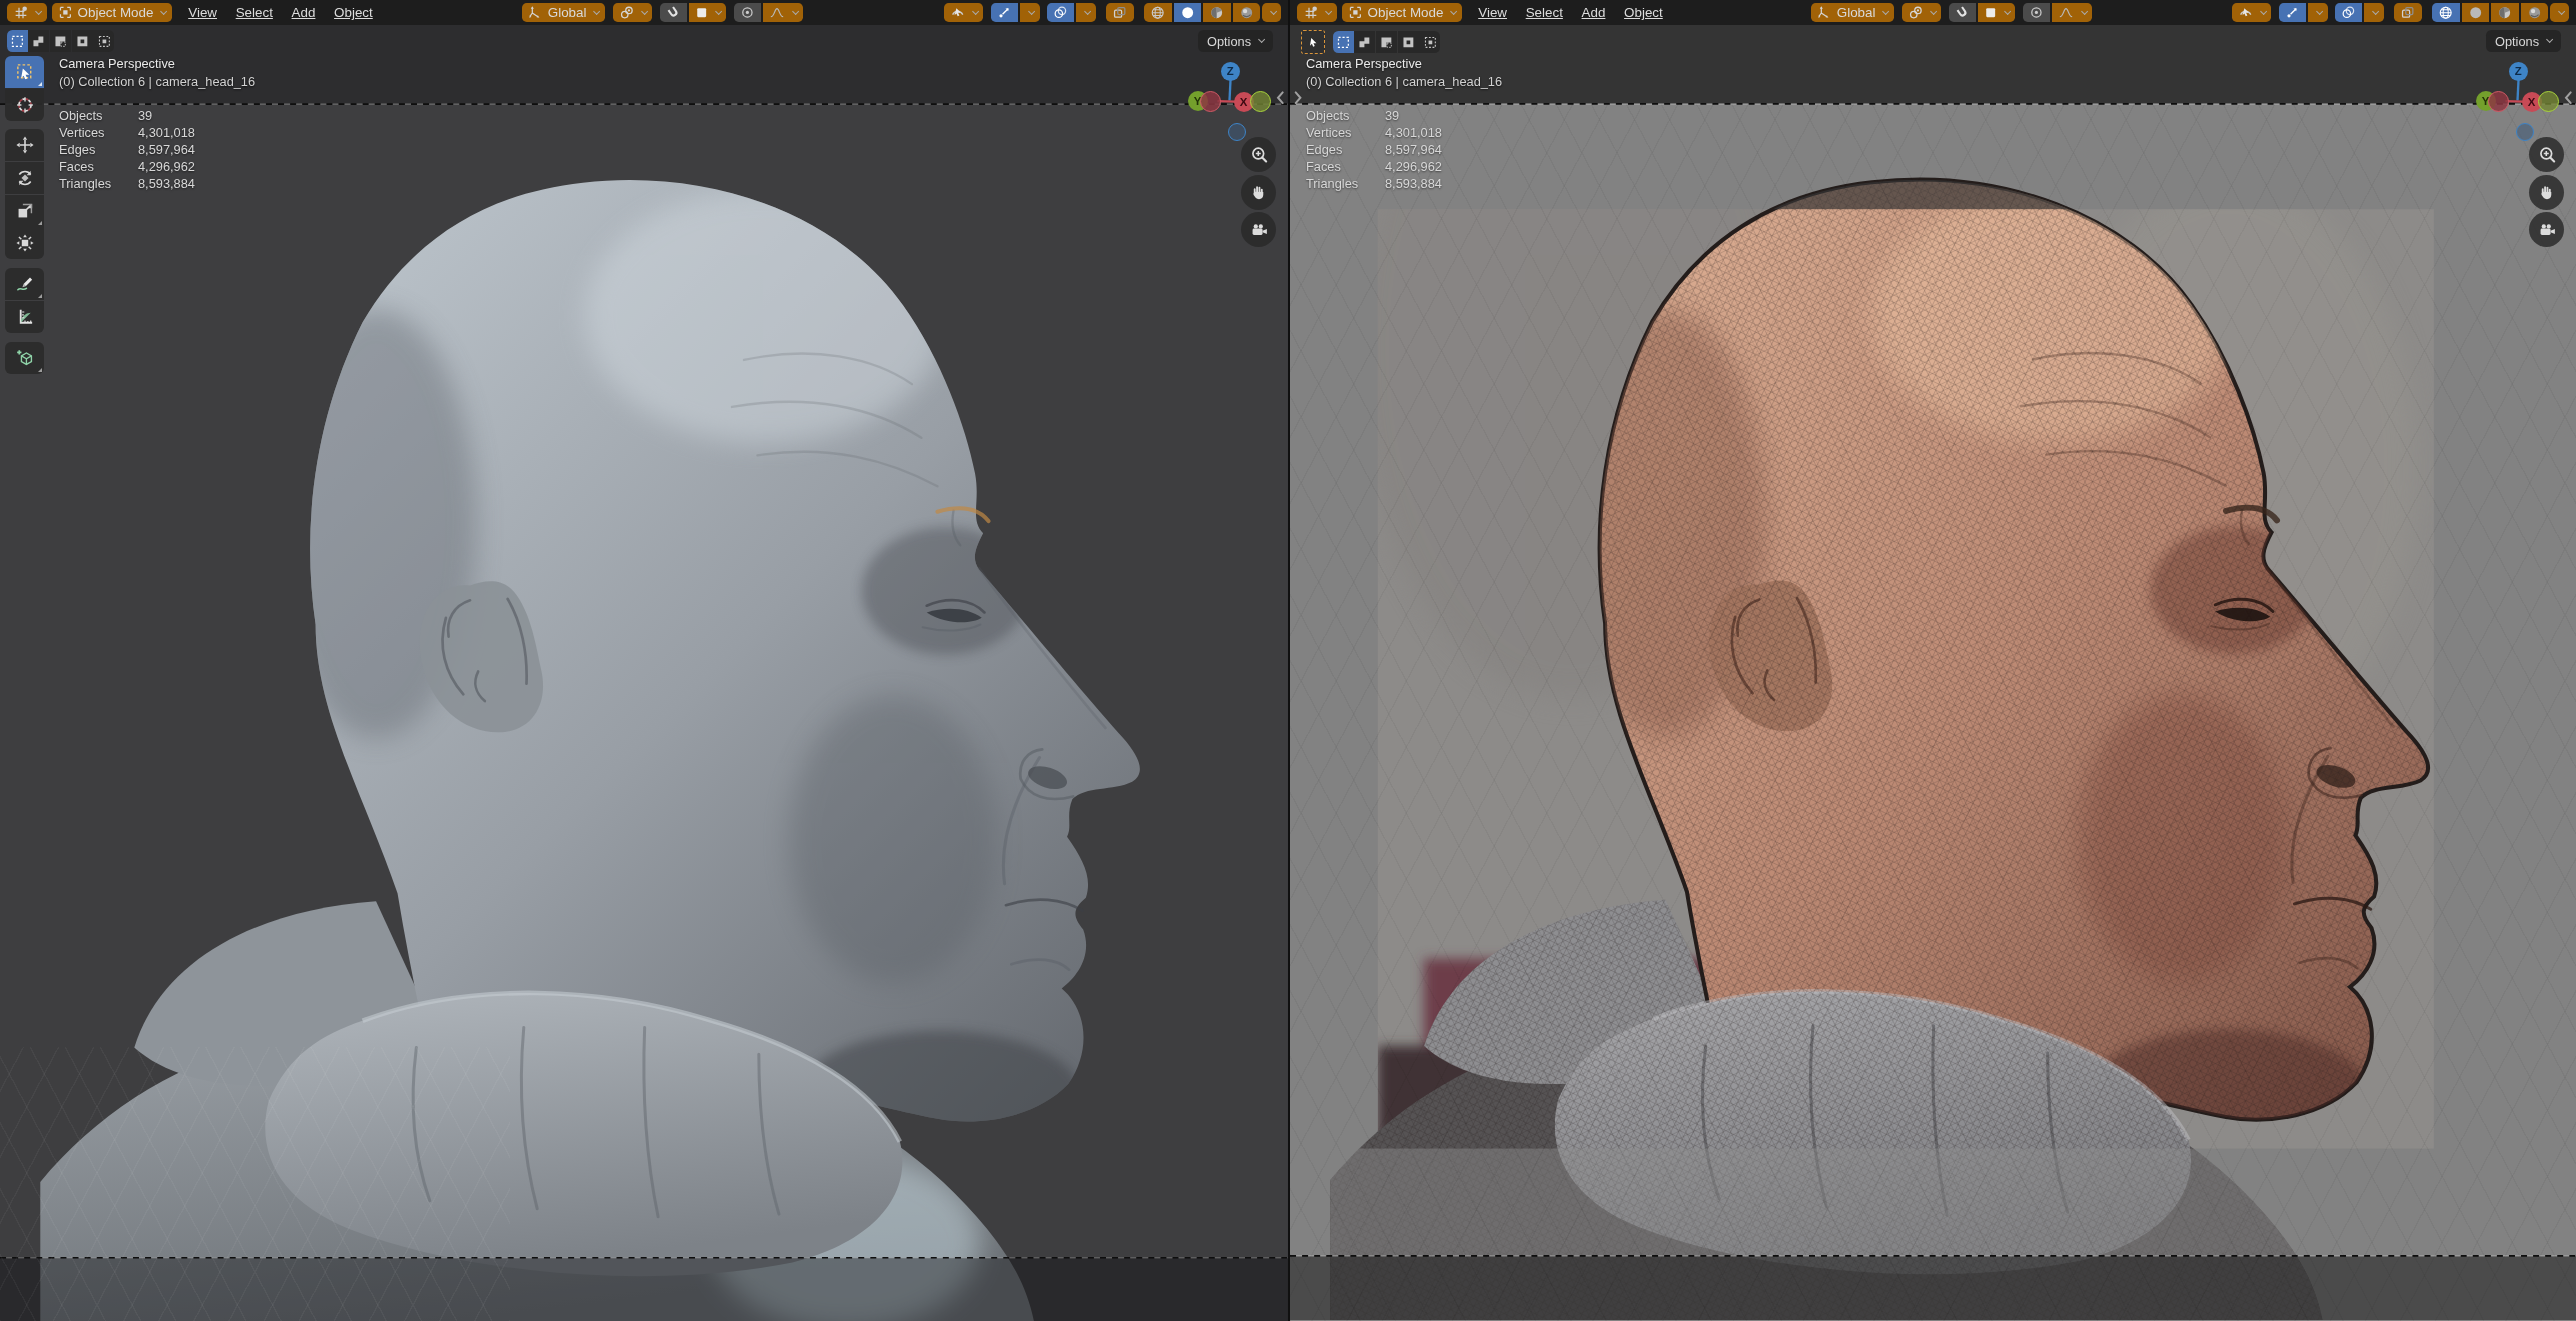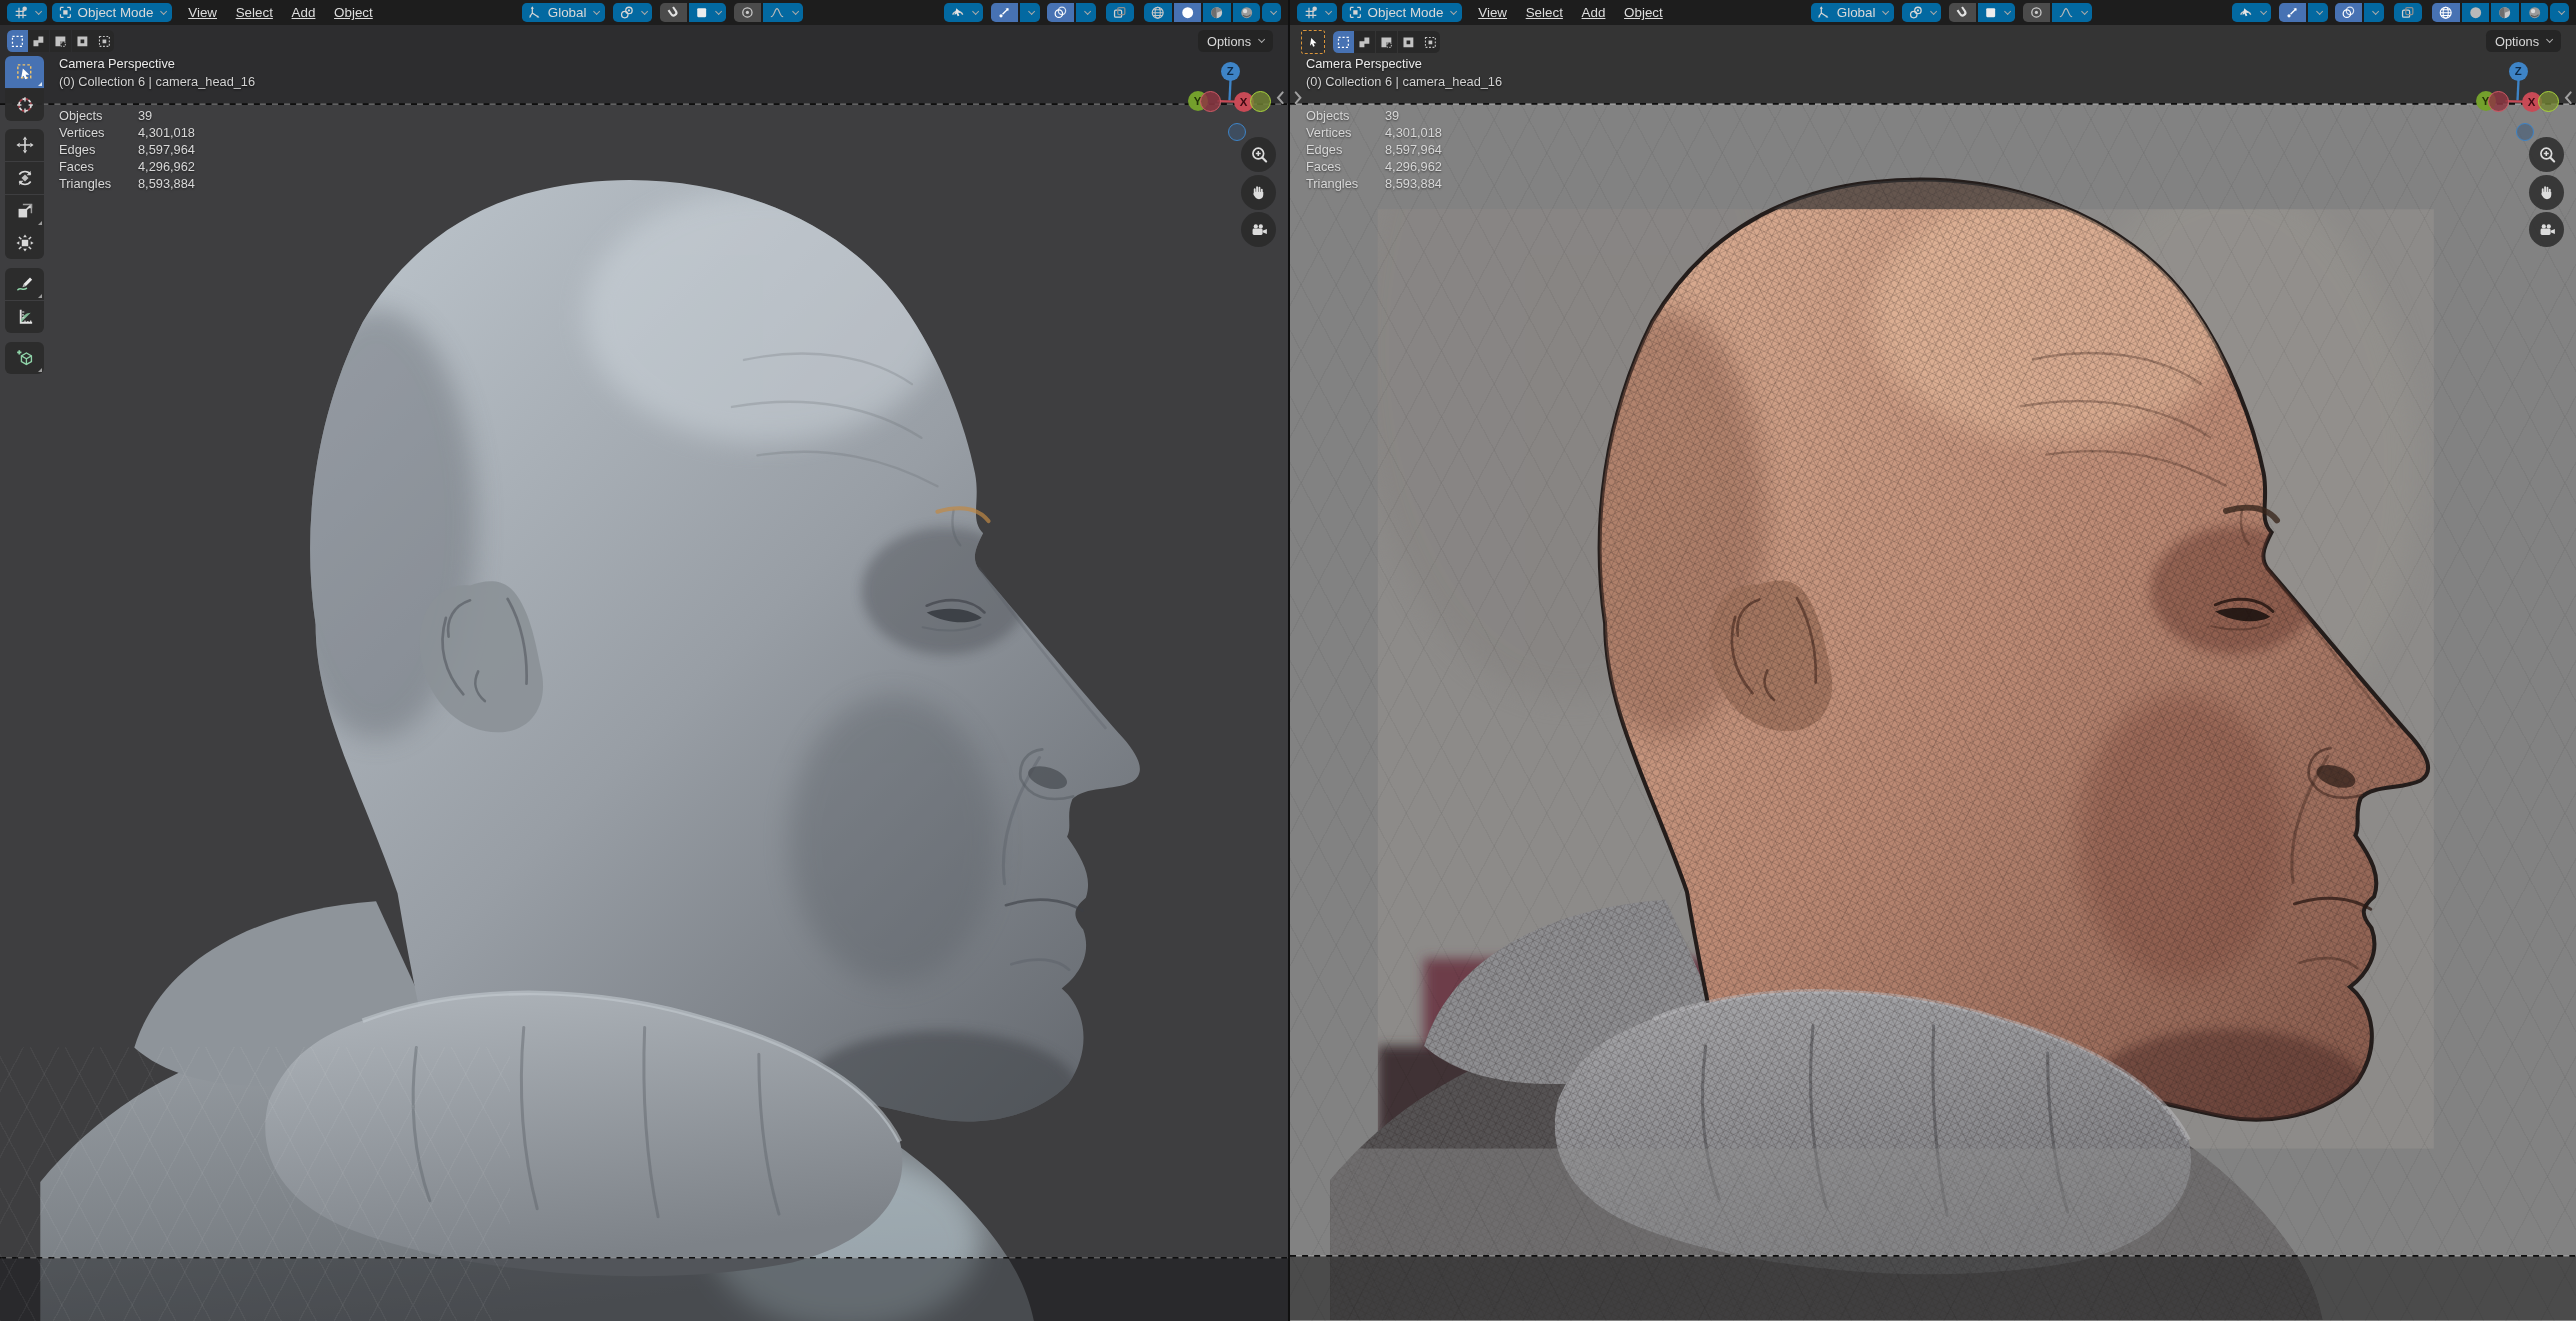--- a/index.html
+++ b/index.html
@@ -21,21 +21,21 @@
     background:
       repeating-linear-gradient(62deg, rgba(0,0,0,.05) 0 1.3px, transparent 1.3px 31px),
       repeating-linear-gradient(-62deg, rgba(0,0,0,.05) 0 1.3px, transparent 1.3px 31px); }
 
   
   .vp-header { position:absolute; top:0; left:0; right:0; height:25px; background:#1d1d1d;
     display:flex; align-items:center; padding:0 6.7px; z-index:40; color:#d9d9d9; font-size:13.4px; }
   .hspacer { flex:1; }
   .hgroup { display:flex; align-items:center; gap:1.3px; }
   .hbtn { display:flex; align-items:center; gap:4.7px; height:19.5px; padding:0 6px; border-radius:4.7px; }
-  .hbtn.pill { background:#0369a1; }
+  .hbtn.pill { background:#a16207; }
   .hbtn.joined-l { border-radius:4.7px 0 0 4.7px; margin-right:0.7px; }
   .hbtn.joined-r { border-radius:0 4.7px 4.7px 0; }
   .hbtn.joined-m { border-radius:0; margin-right:0.7px; }
   .hbtn.on { background:#4772b3; }
   .hbtn.lit { background:#4b4b4b; }
   .menu-item { padding:0 8.7px; height:19.5px; display:flex; align-items:center; border-radius:4px; color:#dcdcdc;text-decoration:underline; }
   .caret { width:5.4px; height:5.4px; border-right:1.3px solid #a9a9a9; border-bottom:1.3px solid #a9a9a9;
     transform:rotate(45deg) translateY(-1.3px); margin-left:2px; flex:none; }
   .hicon { flex:none; display:block; }
 

